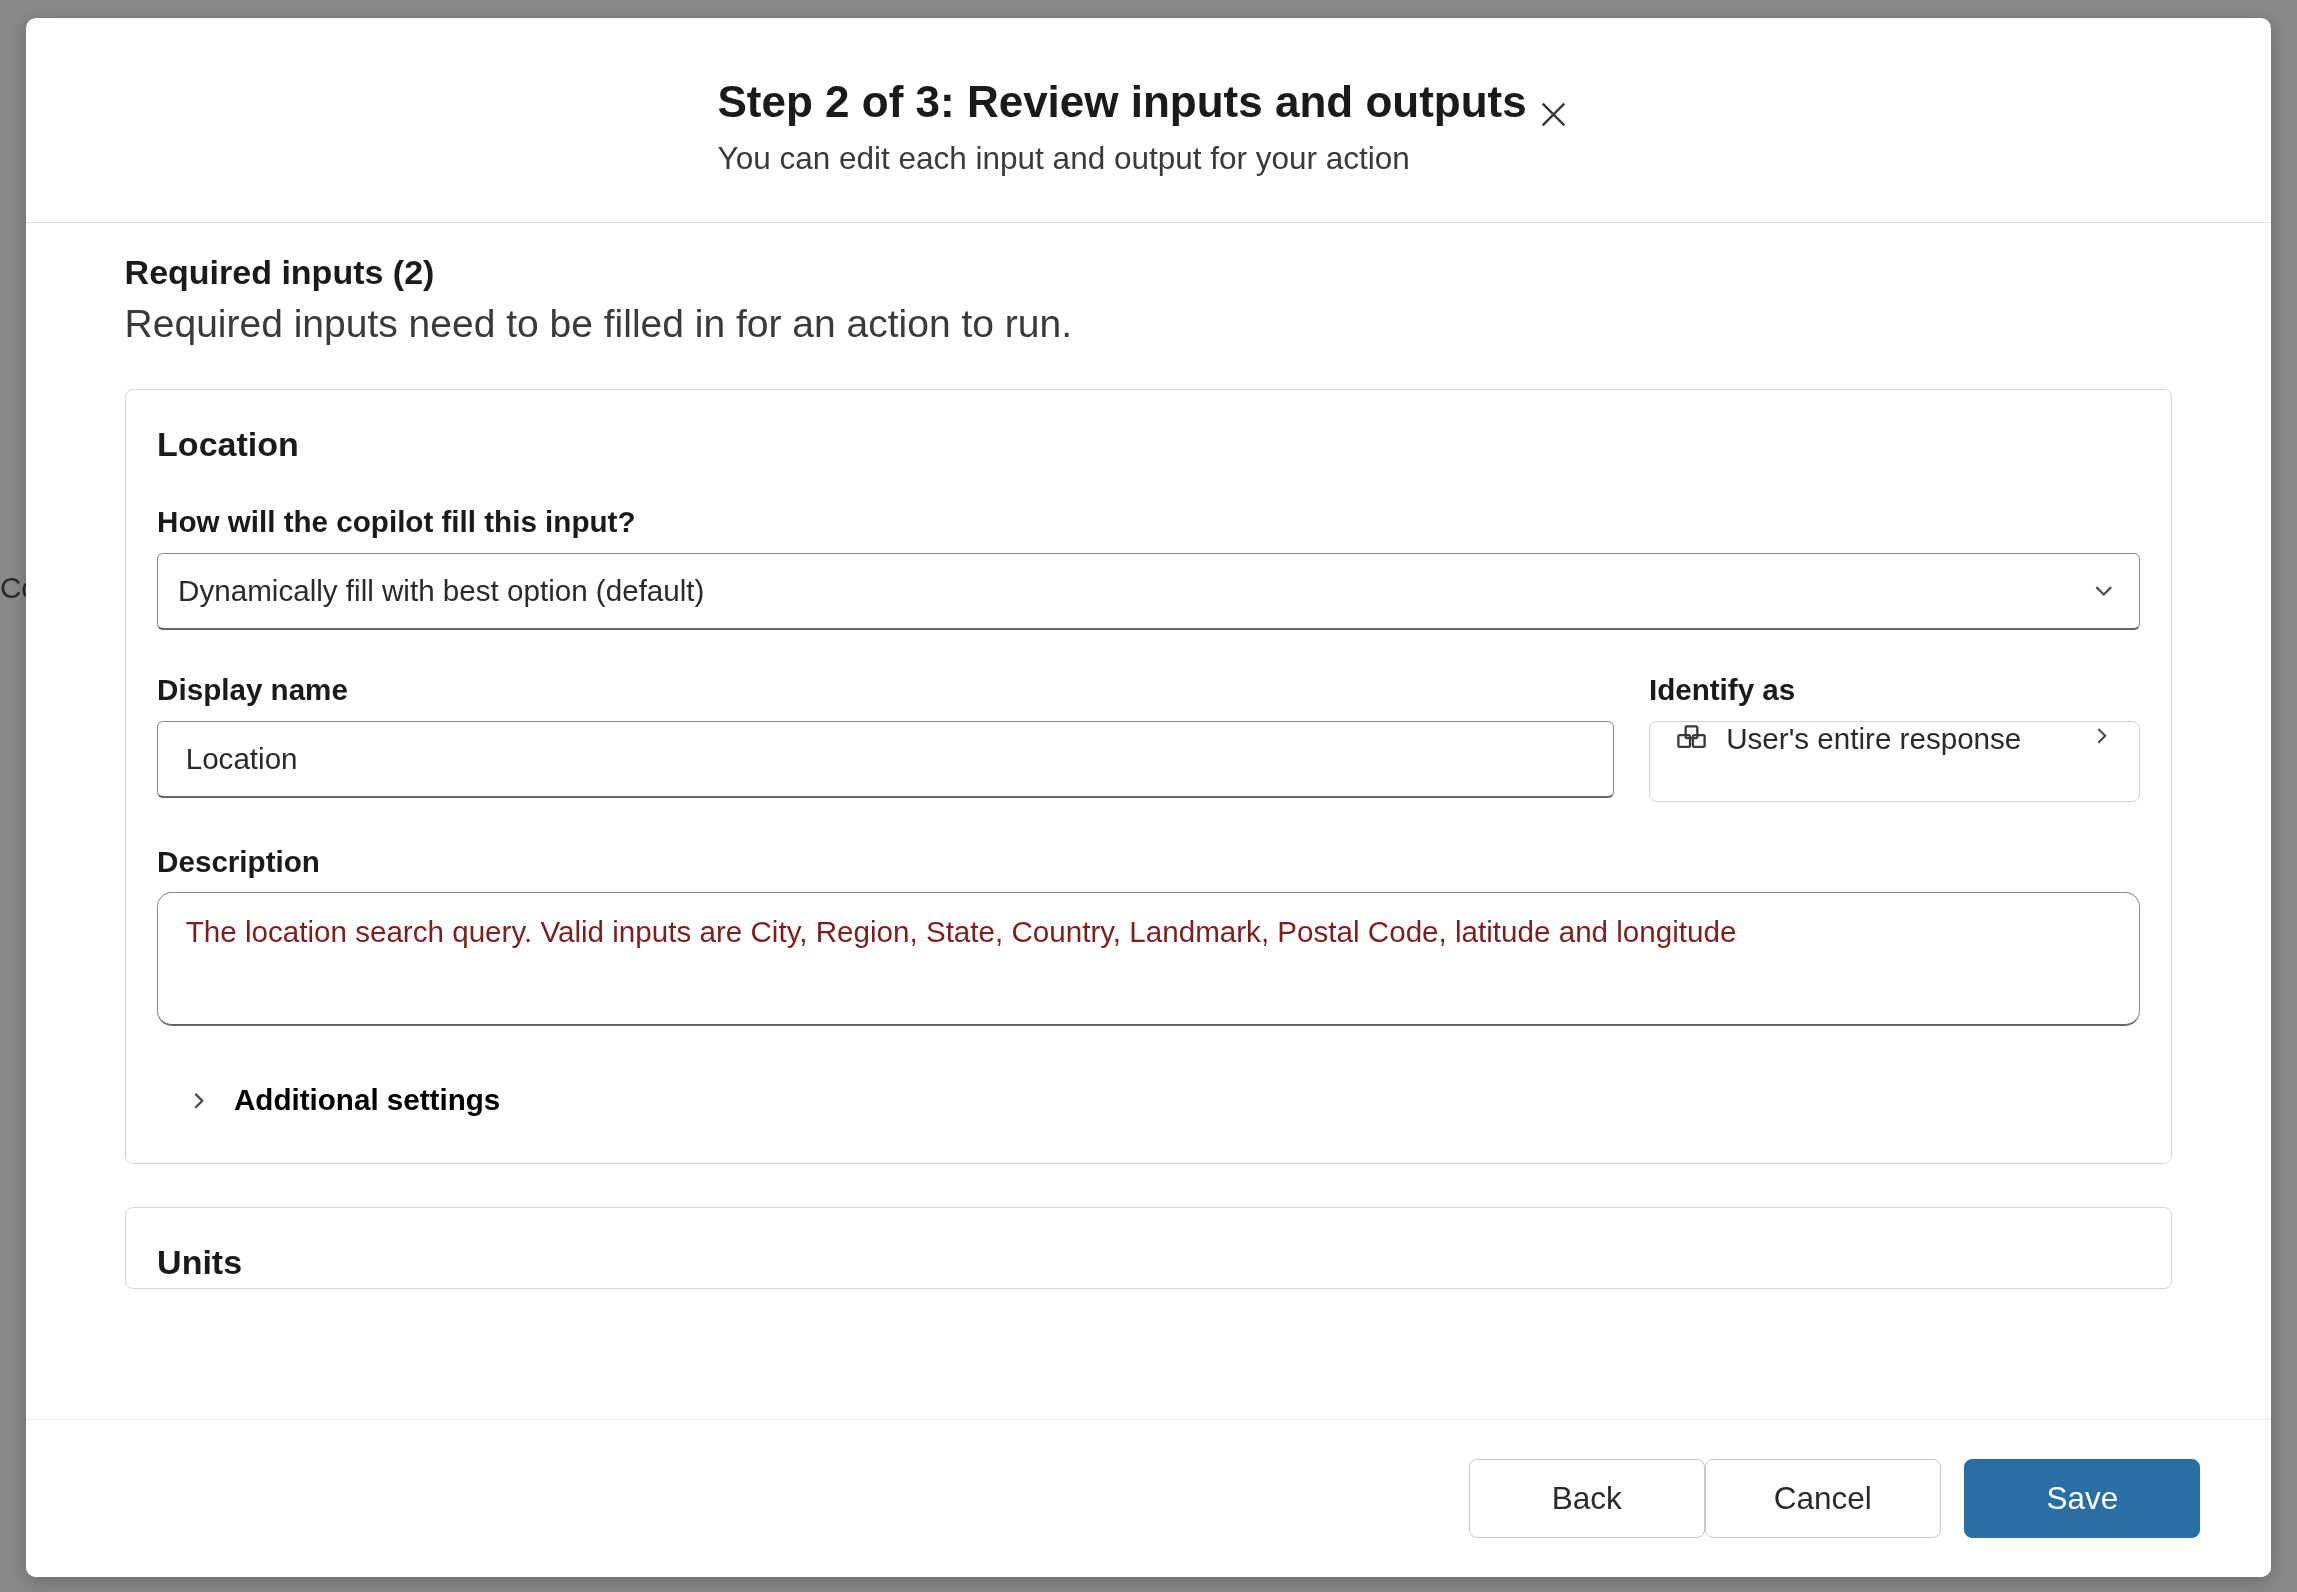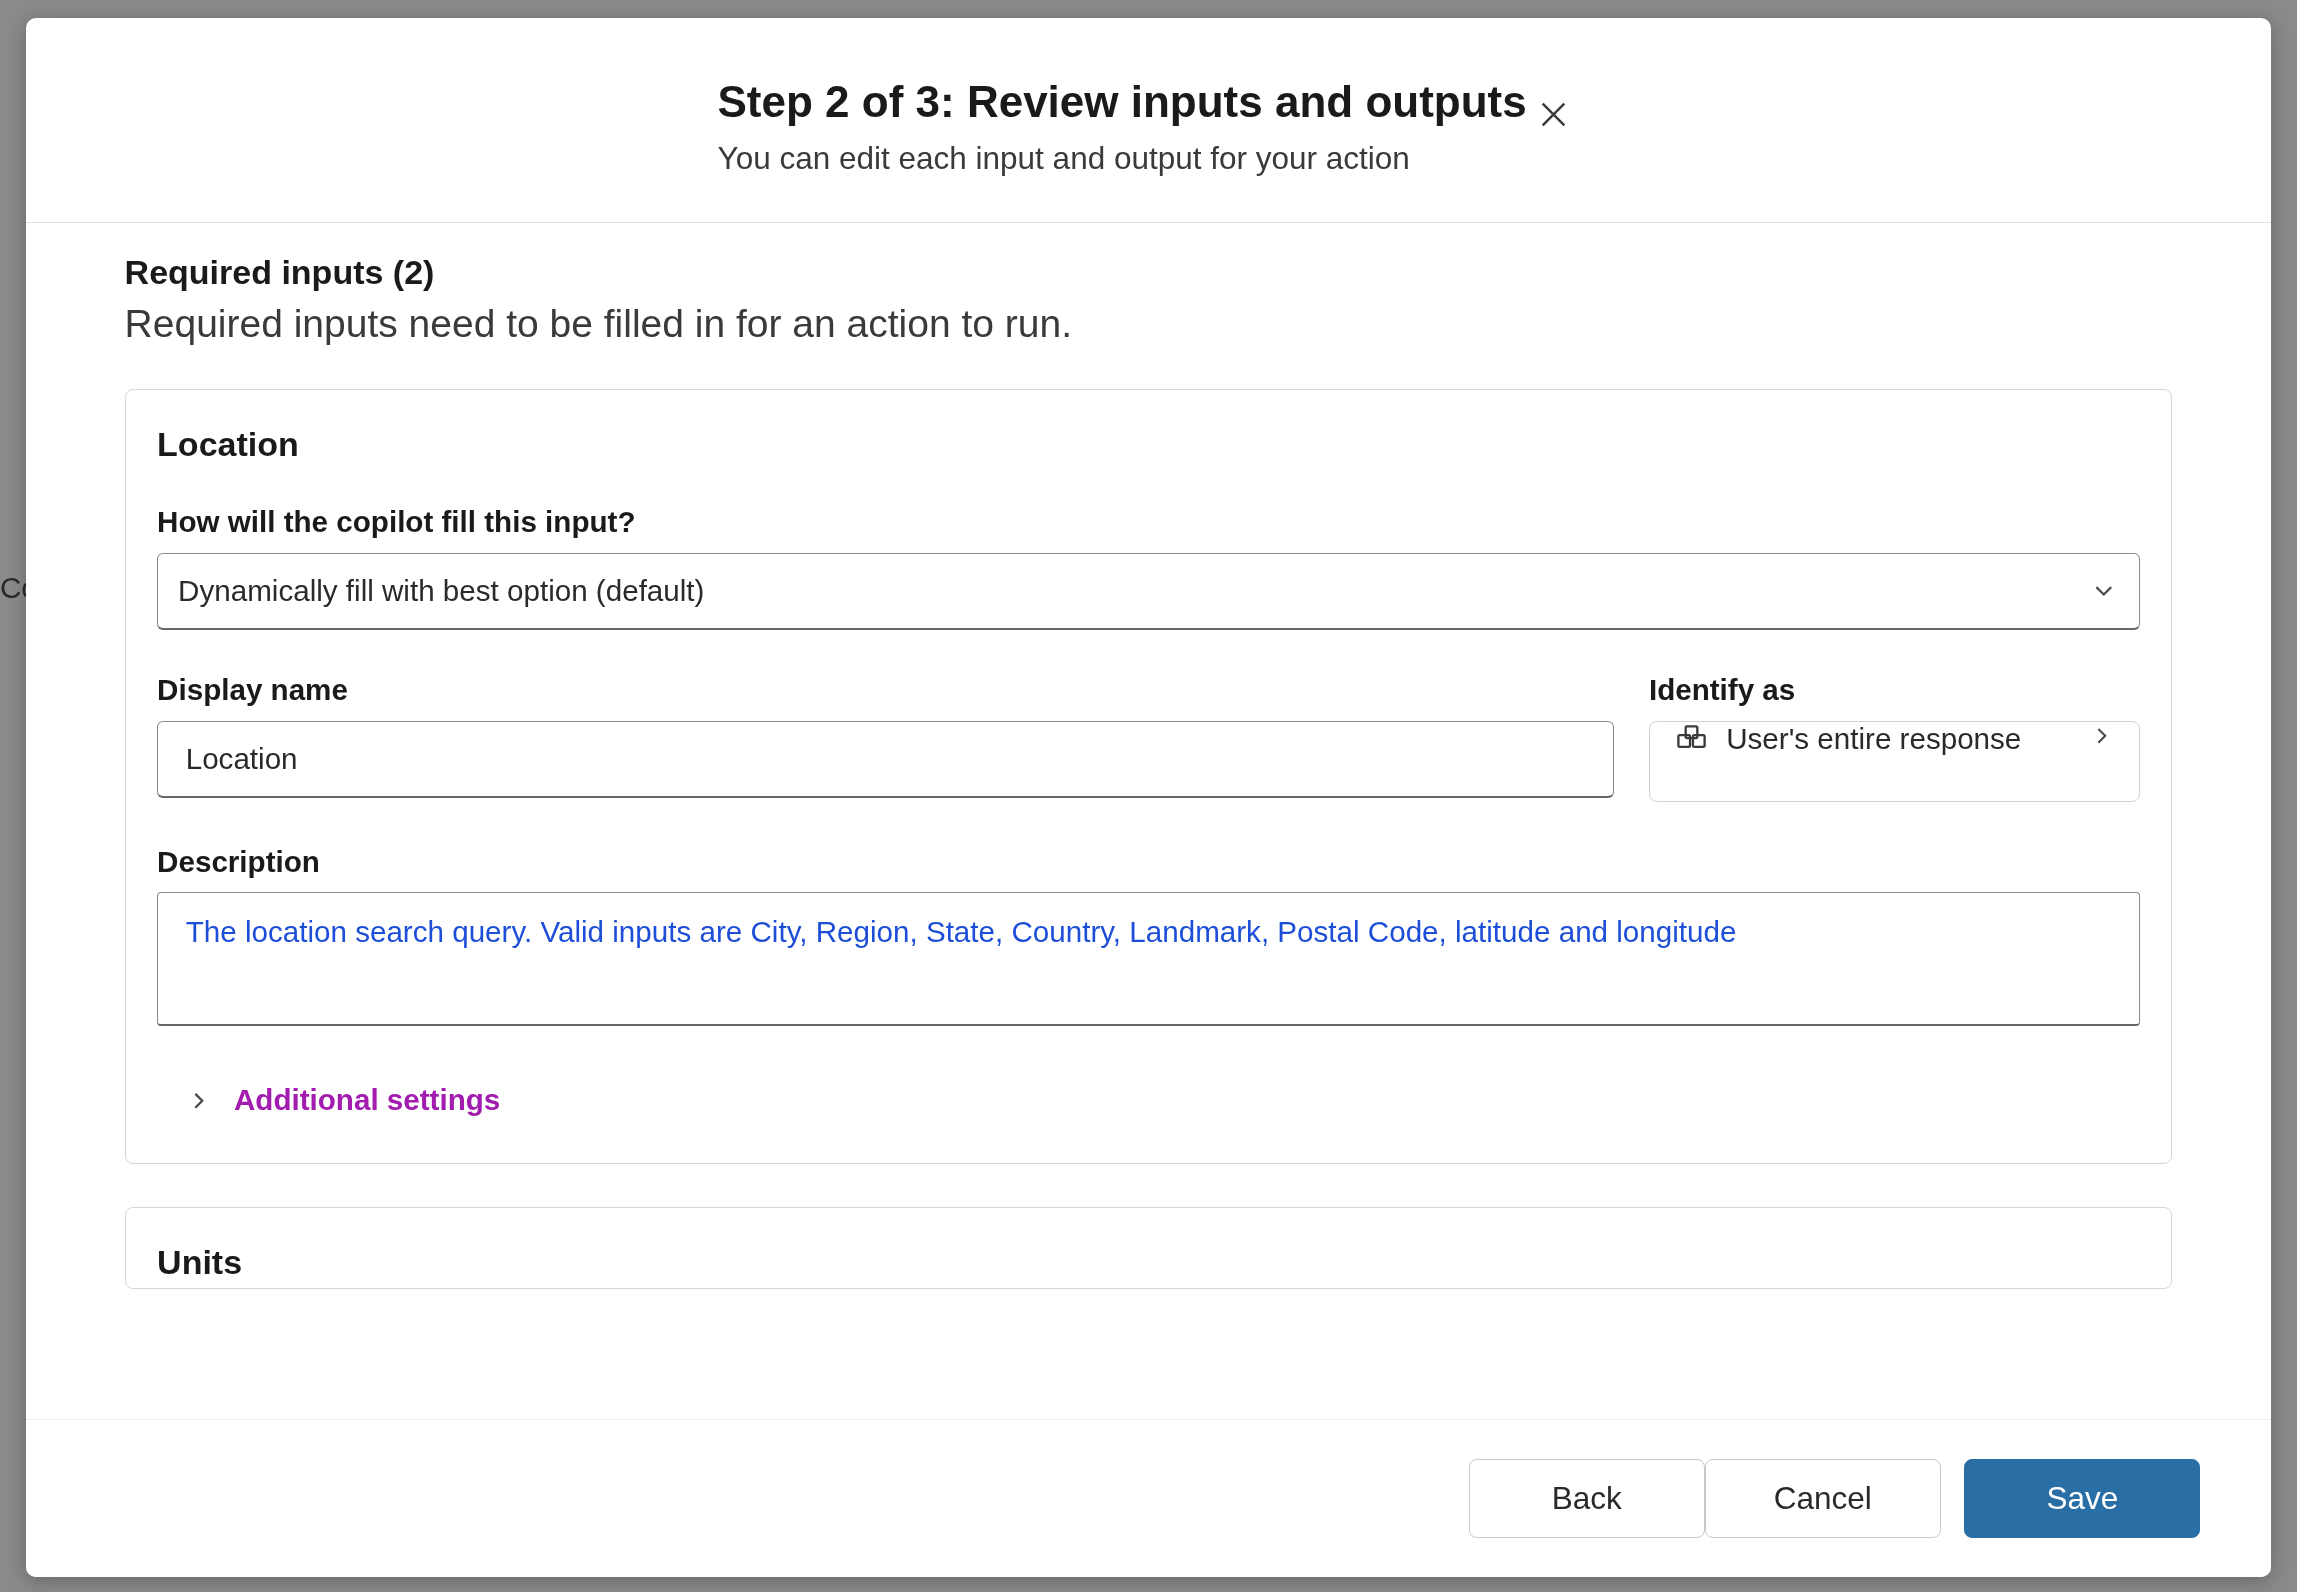--- a/index.html
+++ b/index.html
@@ -137,38 +137,38 @@
       flex: 1;
       font-size: 29.6px;
       color: #2a2a2a;
     }
     .desc-group { margin-top: 43px; }
     .textarea-input {
       width: 100%;
       height: 134px;
       border: 1px solid #8a8a8a;
       border-bottom: 2px solid #666;
-      border-radius: 4px;
+      border-radius: 15px;
       padding: 17.7px 27.6px;
       font-size: 29.6px;
-      color: #1d4ed8;
+      color: #7f1d1d;
       background: #fff;
       outline: none;
       resize: none;
       font-family: inherit;
       line-height: 1.4;
     }
     .additional {
       display: inline-flex;
       align-items: center;
       gap: 21.7px;
       margin-top: 53px;
       margin-left: 27.6px;
       cursor: pointer;
-      color: #a21caf;
+      color: #000000;
     }
     .additional svg { stroke: #4a4a4a; }
     .additional span {
       font-size: 29.6px;
       font-weight: 600;
     }
     .modal-footer {
       padding: 39px 71px;
       display: flex;
       justify-content: flex-end;

